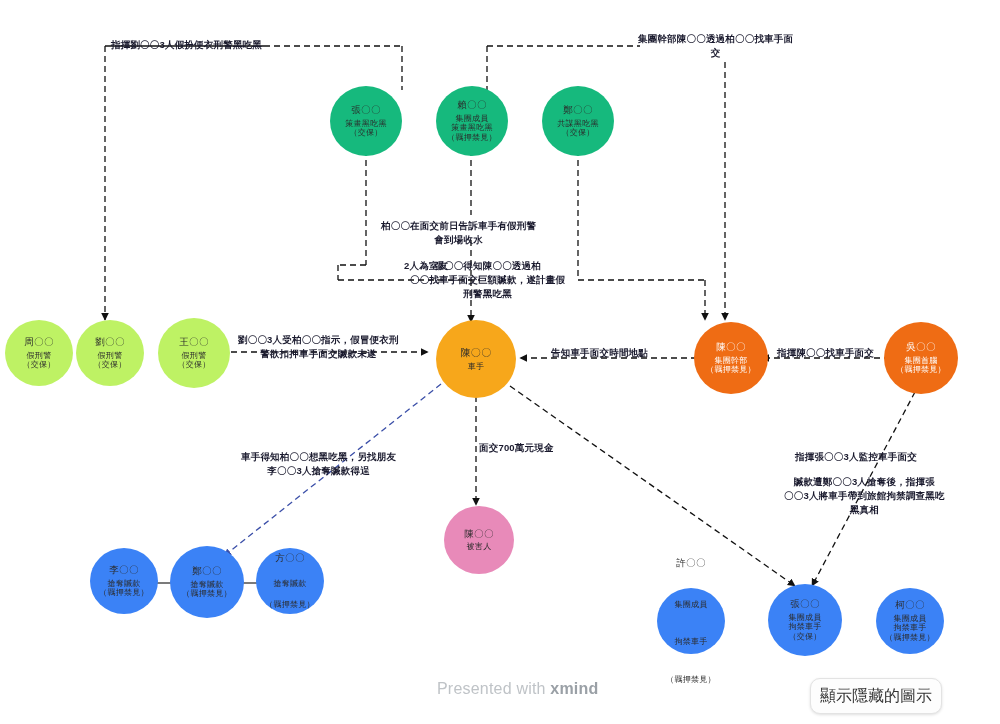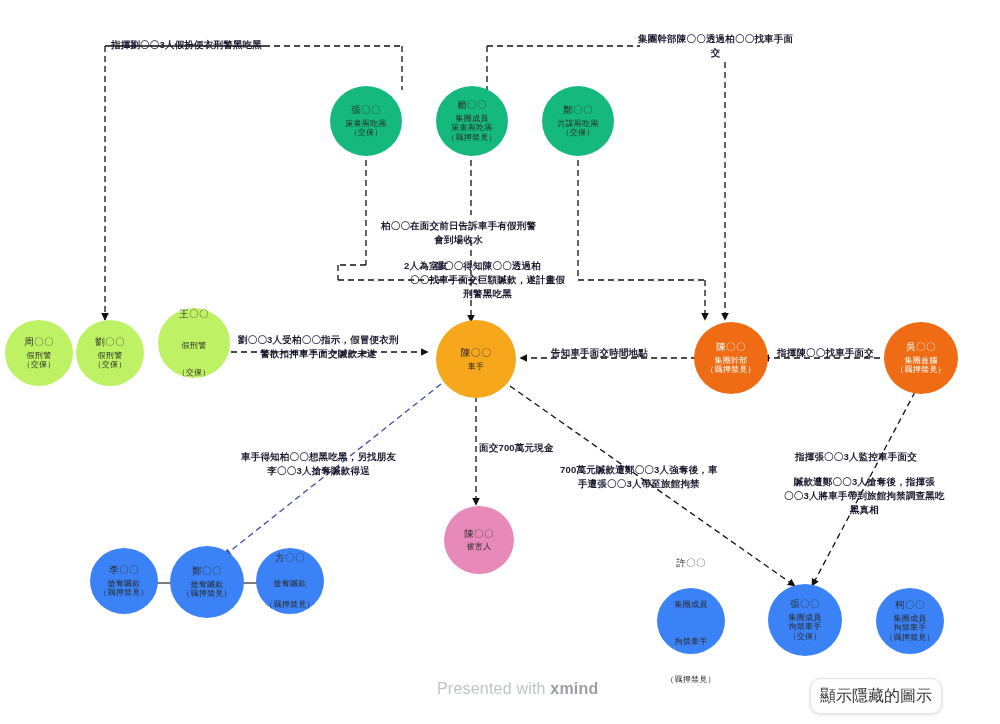--- a/index.html
+++ b/index.html
@@ -152,21 +152,21 @@
     <div class="ln">假刑警</div>
     <div class="ln">（交保）</div>
   </div>
 
   <div class="node blue" style="left:76px;top:320px;width:68px;height:66px;">
     <div class="nm">劉〇〇</div>
     <div class="ln">假刑警</div>
     <div class="ln">（交保）</div>
   </div>
 
-  <div class="node blue" style="left:158px;top:308px;width:72px;height:70px;justify-content:space-between;">
+  <div class="node blue" style="left:158px;top:318px;width:72px;height:70px;">
     <div class="nm">王〇〇</div>
     <div class="ln">假刑警</div>
     <div class="ln">（交保）</div>
   </div>
 
   <div class="node orange big" style="left:436px;top:320px;width:80px;height:78px;">
     <div class="nm">陳〇〇</div>
     <div class="ln">車手</div>
   </div>
 
@@ -245,22 +245,20 @@
 
   <div class="edge-label" style="left:551px;top:346px;">告知車手面交時間地點</div>
 
   <div class="edge-label" style="left:777px;top:346px;">指揮陳〇〇找車手面交</div>
 
   <div class="edge-label" style="left:241px;top:450px;">車手得知柏〇〇想黑吃黑，另找朋友
 李〇〇3人搶奪贓款得逞</div>
 
   <div class="edge-label" style="left:434px;top:441px;padding-left:45px;">面交700萬元現金</div>
 
-  <div class="edge-label" style="left:560px;top:463px;">700萬元贓款遭鄭〇〇3人強奪後，車
-手遭張〇〇3人帶至旅館拘禁</div>
 
   <div class="edge-label" style="left:795px;top:450px;">指揮張〇〇3人監控車手面交</div>
 
   <div class="edge-label" style="left:784px;top:475px;">贓款遭鄭〇〇3人搶奪後，指揮張
 〇〇3人將車手帶到旅館拘禁調查黑吃
 黑真相</div>
 
   <div class="watermark">
     <span>Presented with </span><b>xmind</b>
   </div>

